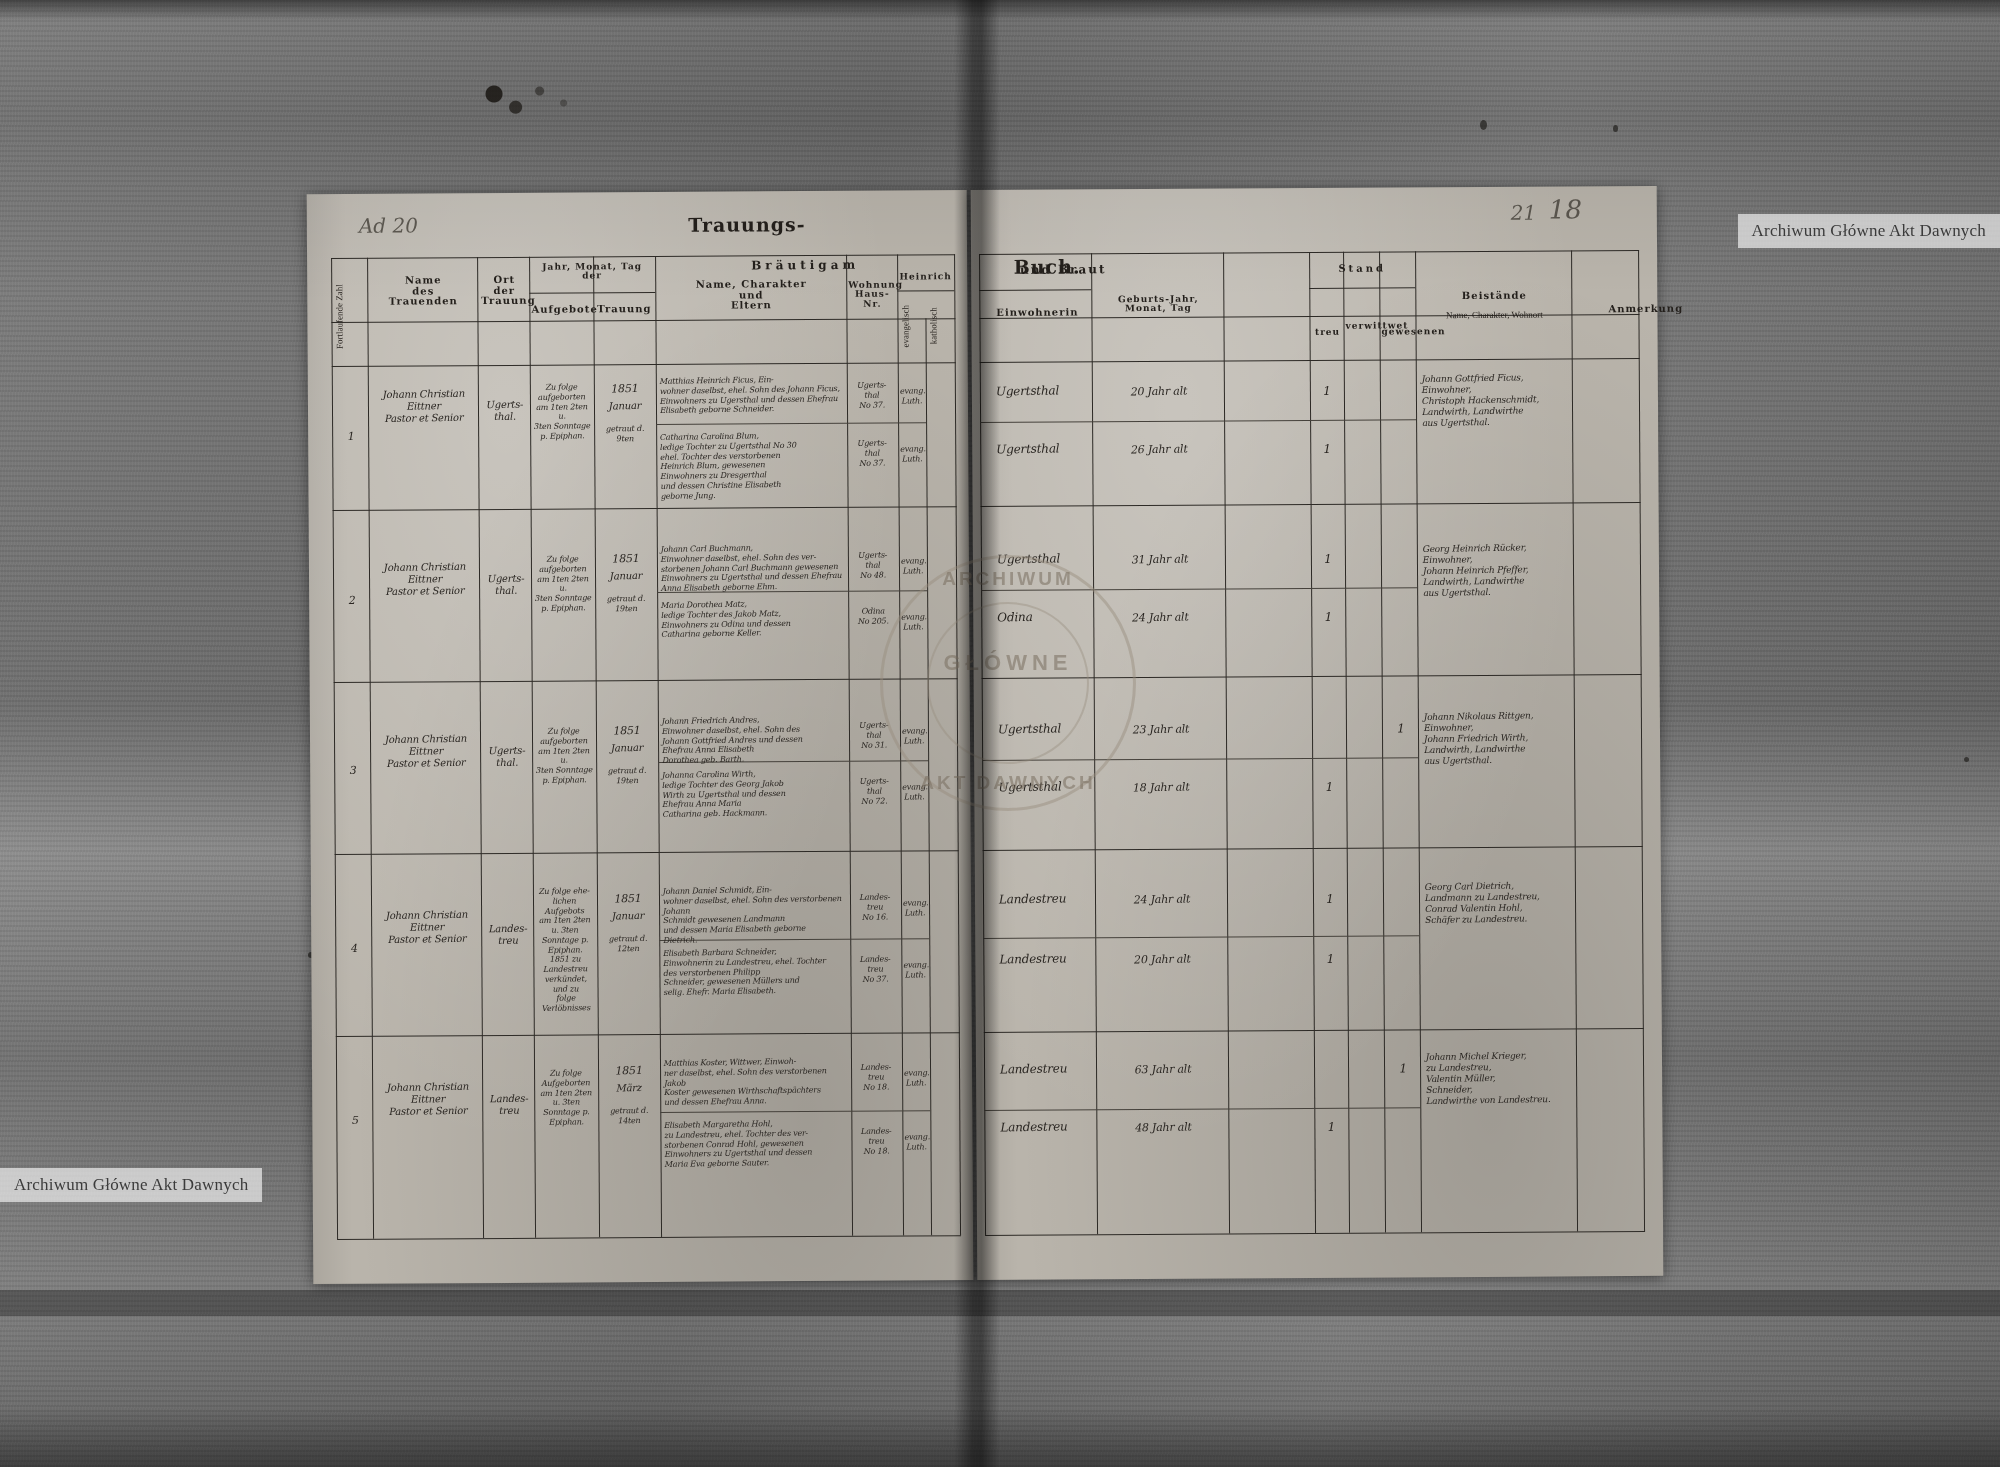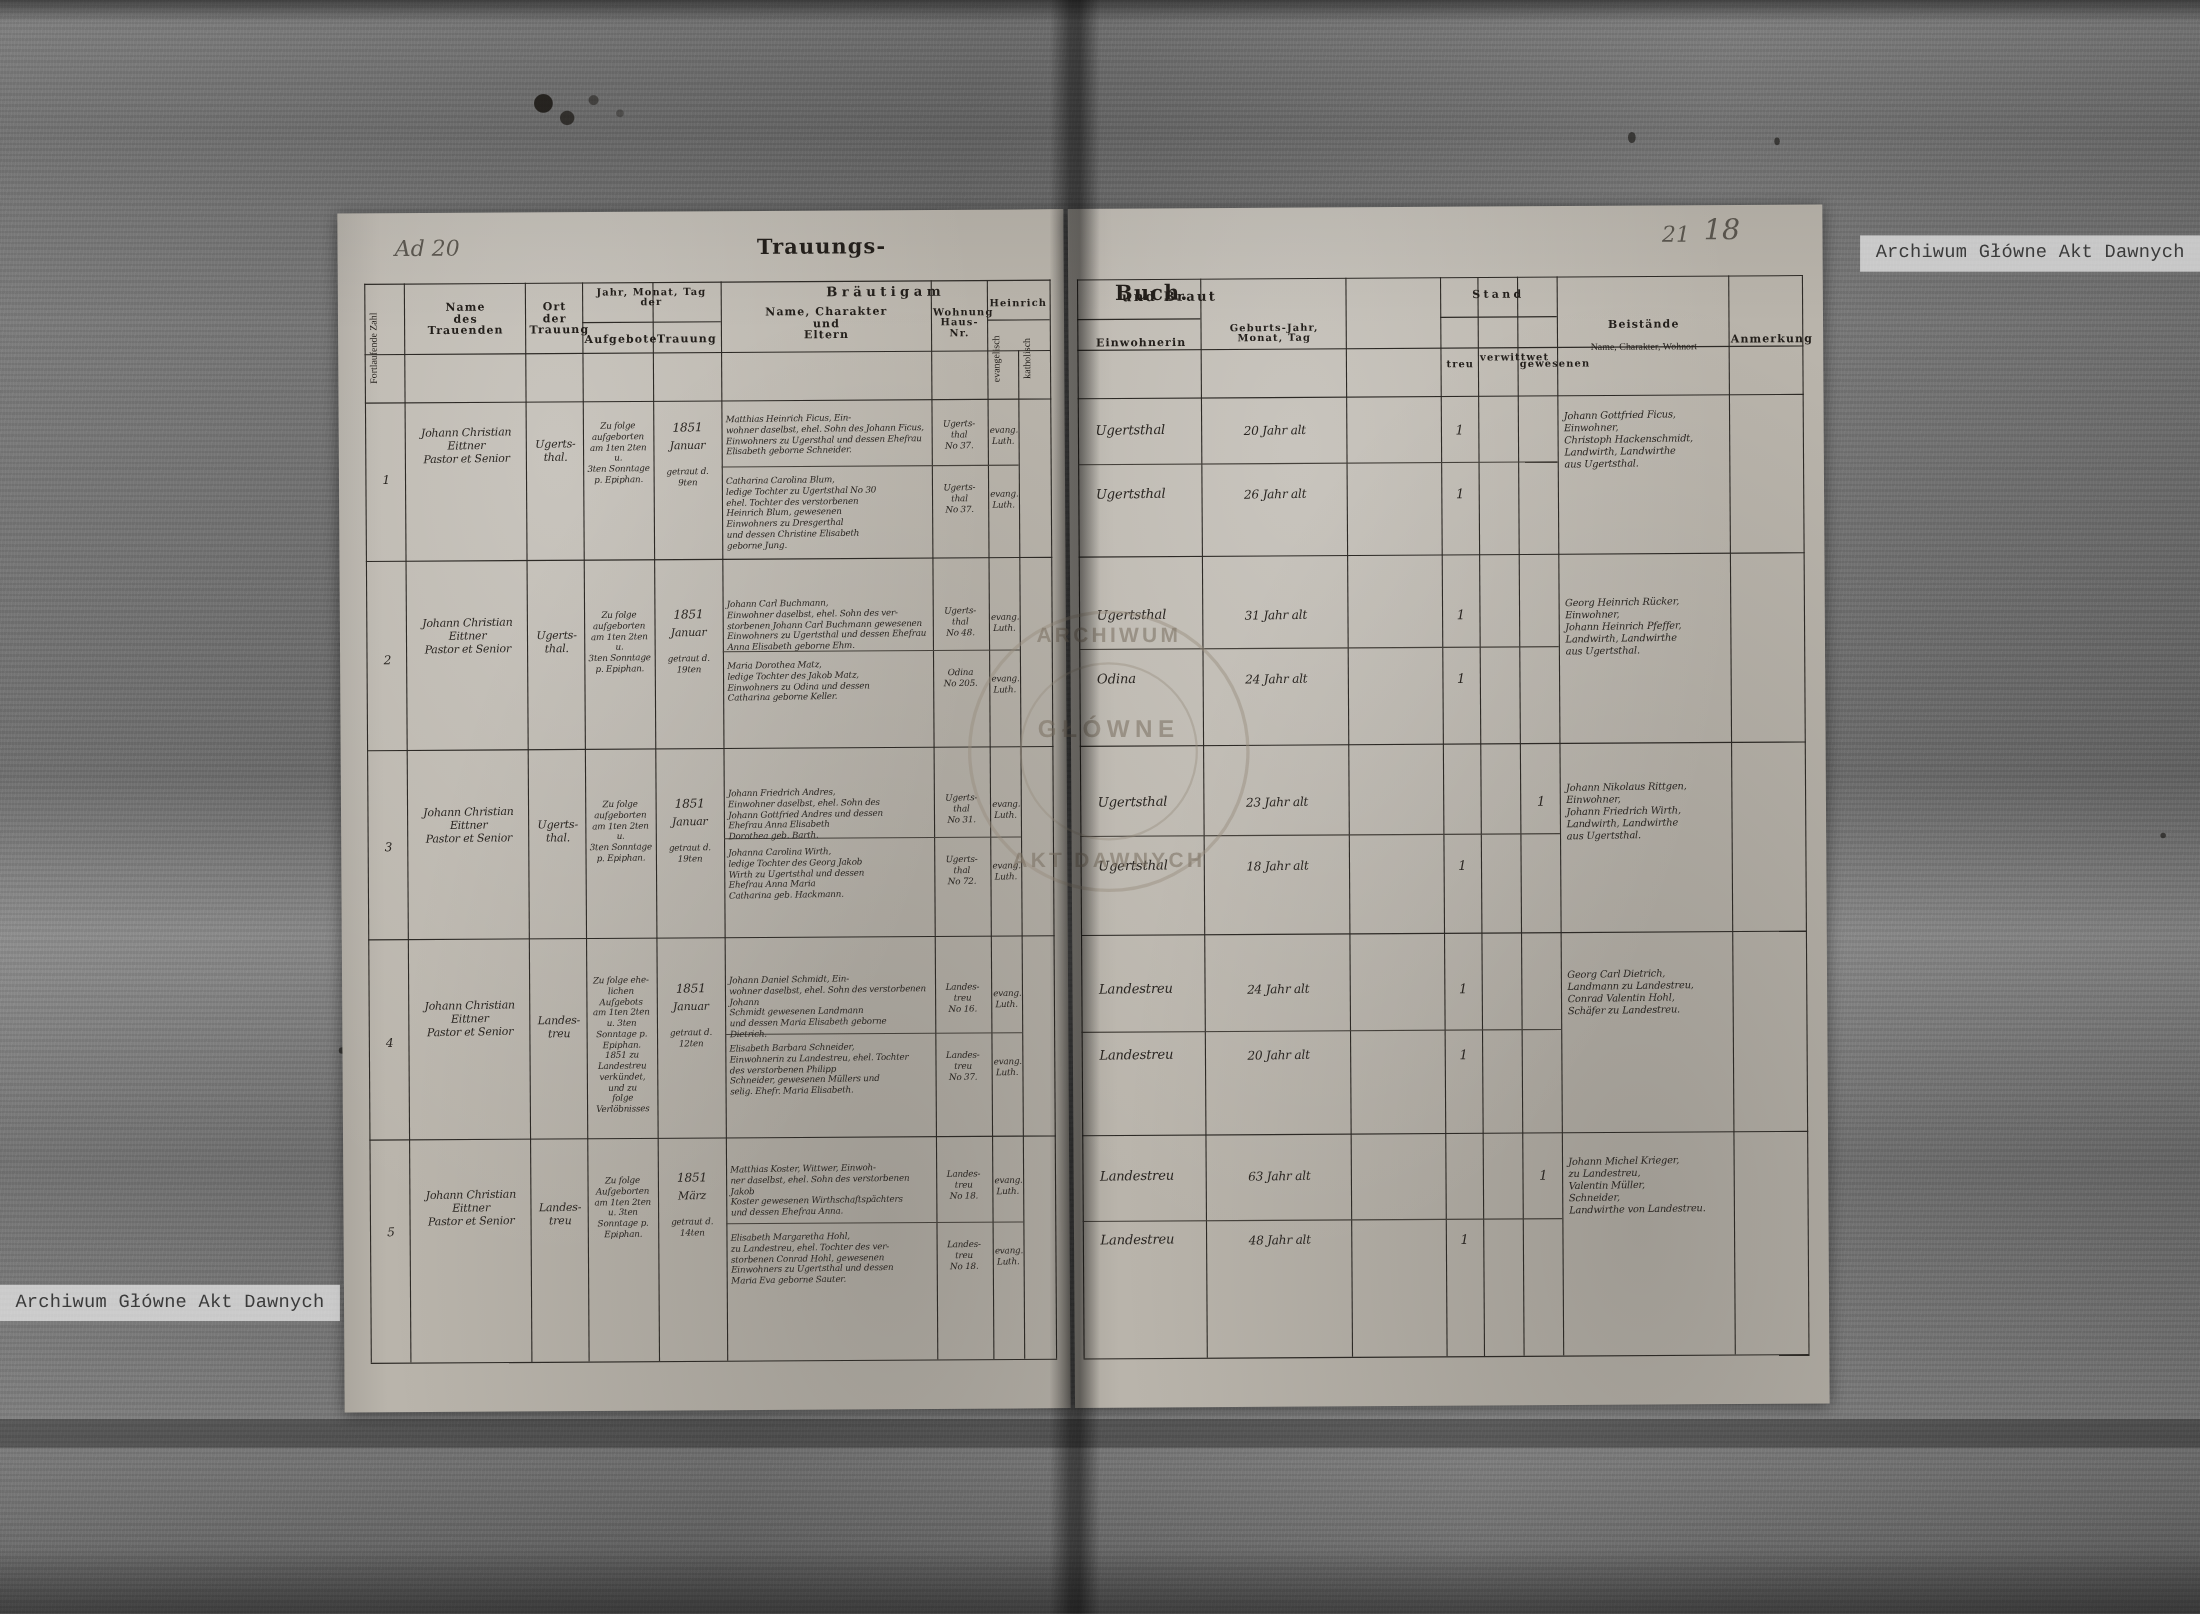--- a/index.html
+++ b/index.html
@@ -142,21 +142,21 @@
     font-family: "DejaVu Serif", serif;
     font-style: italic;
     opacity: 0.75;
   }
 
   
   .archive-wm {
     position: absolute;
     background: rgba(235,235,235,0.72);
     color: #3b3b3b;
-    font-family: Liberation Mono, monospace;
+    font-family: Liberation Serif, serif;
     font-size: 17px;
     padding: 7px 14px;
     letter-spacing: 0.2px;
     white-space: nowrap;
   }
   #wm-top-right { right: 0; top: 214px; }
   #wm-bottom-left { left: 0; top: 1168px; }
 
   
   #seal {
@@ -489,21 +489,21 @@
     <div class="hdr med gothic" style="left:12px;top:74px;width:160px;letter-spacing:2px;">und Braut</div>
     <div class="hdr small gothic" style="left:12px;top:118px;width:108px;">Einwohnerin</div>
     <div class="hdr tiny gothic" style="left:124px;top:106px;width:126px;white-space:pre-line;">Geburts-Jahr,
 Monat, Tag</div>
     <div class="hdr small gothic" style="left:338px;top:76px;width:106px;letter-spacing:3px;">Stand</div>
     <div class="hdr tiny gothic" style="left:340px;top:140px;width:32px;">treu</div>
     <div class="hdr tiny gothic" style="left:374px;top:134px;width:34px;line-height:1.1;">verwittwet</div>
     <div class="hdr tiny gothic" style="left:410px;top:140px;width:34px;">gewesenen</div>
     <div class="hdr small gothic" style="left:446px;top:104px;width:154px;">Beistände</div>
     <div class="hdr tiny" style="left:446px;top:124px;width:154px;">Name, Charakter, Wohnort</div>
-    <div class="hdr small gothic" style="left:602px;top:118px;width:64px;">Anmerkung</div>
+    <div class="hdr small gothic" style="left:602px;top:118px;width:64px;padding-left:35px;">Anmerkung</div>
 
     <div class="rule hrule" style="left:8px;top:316px;width:660px;"></div>
     <div class="rule hrule" style="left:8px;top:488px;width:660px;"></div>
     <div class="rule hrule" style="left:8px;top:660px;width:660px;"></div>
     <div class="rule hrule" style="left:8px;top:842px;width:660px;"></div>
 
     <div class="rule thin hrule" style="left:8px;top:232px;width:436px;"></div>
     <div class="rule thin hrule" style="left:8px;top:400px;width:436px;"></div>
     <div class="rule thin hrule" style="left:8px;top:570px;width:436px;"></div>
     <div class="rule thin hrule" style="left:8px;top:748px;width:436px;"></div>

